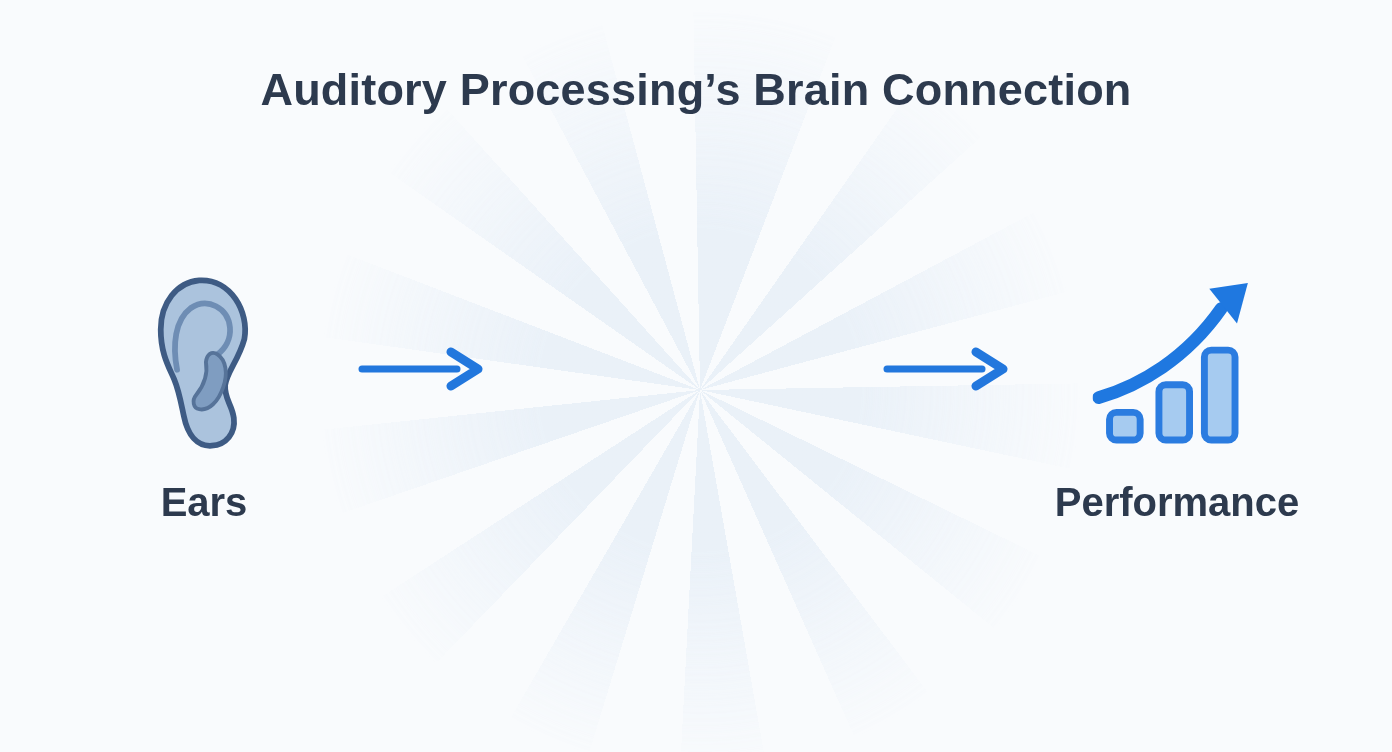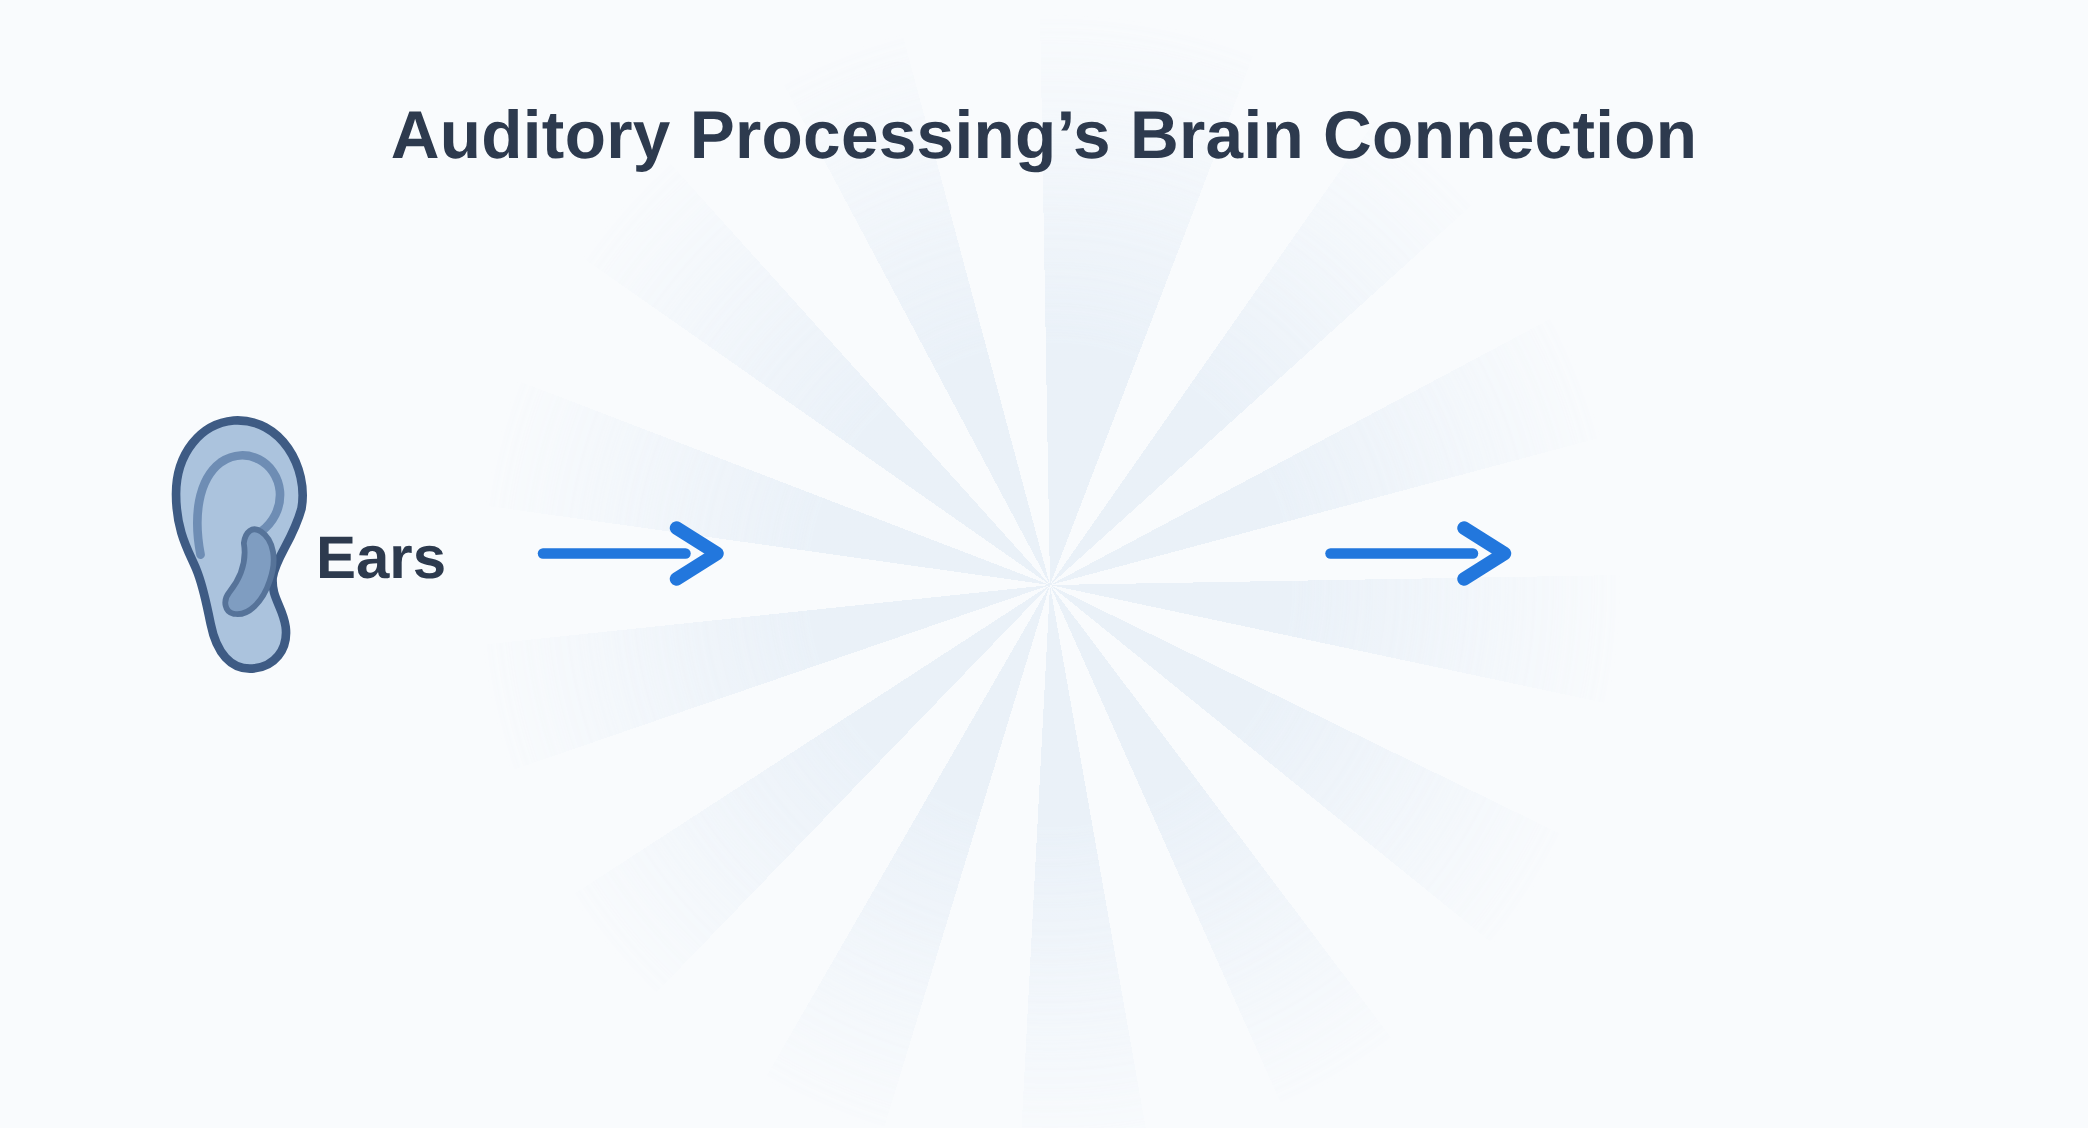--- a/index.html
+++ b/index.html
@@ -28,21 +28,21 @@
     font-size:45px;
     font-weight:bold;
     color:#2d3a4e;
     letter-spacing:.2px;
     margin:0;
   }
   .node{
     position:absolute;
     top:264px;
     transform:translateX(-50%);
-    display:flex;flex-direction:row;align-items:center;
+    display:flex;flex-direction:column;align-items:center;
   }
   .node-ears{left:204px;}
   .node-brain{left:700px;}
   .node-performance{left:1177px;}
   .icon-box{
     height:190px;
     display:flex;align-items:flex-end;justify-content:center;
   }
   .node-label{
     margin-top:26px;
@@ -85,14 +85,28 @@
     <line x1="5" y1="22" x2="100" y2="22" stroke="#2277dd" stroke-width="7" stroke-linecap="round"></line>
     <polyline points="94,5 121,22 94,39" fill="none" stroke="#2277dd" stroke-width="9" stroke-linecap="round" stroke-linejoin="round"></polyline>
   </svg>
 
 
   <svg class="connector connector-2" viewBox="0 0 130 44" aria-hidden="true">
     <line x1="5" y1="22" x2="100" y2="22" stroke="#2277dd" stroke-width="7" stroke-linecap="round"></line>
     <polyline points="94,5 121,22 94,39" fill="none" stroke="#2277dd" stroke-width="9" stroke-linecap="round" stroke-linejoin="round"></polyline>
   </svg>
 
+  <div class="node node-performance">
+    <div class="icon-box">
+      <svg width="168" height="168" viewBox="0 0 170 168" style="margin-bottom:8px" aria-hidden="true">
+        <g fill="#a6cbf0" stroke="#2b7ce0" stroke-width="7" stroke-linejoin="round">
+          <rect x="17" y="135" width="31" height="28" rx="7"></rect>
+          <rect x="67" y="107" width="31" height="56" rx="7"></rect>
+          <rect x="113" y="72" width="31" height="91" rx="7"></rect>
+        </g>
+        <path d="M6,120 C48,108 95,80 130,30" fill="none" stroke="#1f78e0" stroke-width="13" stroke-linecap="round"></path>
+        <polygon points="118,10 157,4 146,45" fill="#1f78e0"></polygon>
+      </svg>
+    </div>
+    <div class="node-label">Performance</div>
+  </div>
 
 </div>
 
 </body></html>

